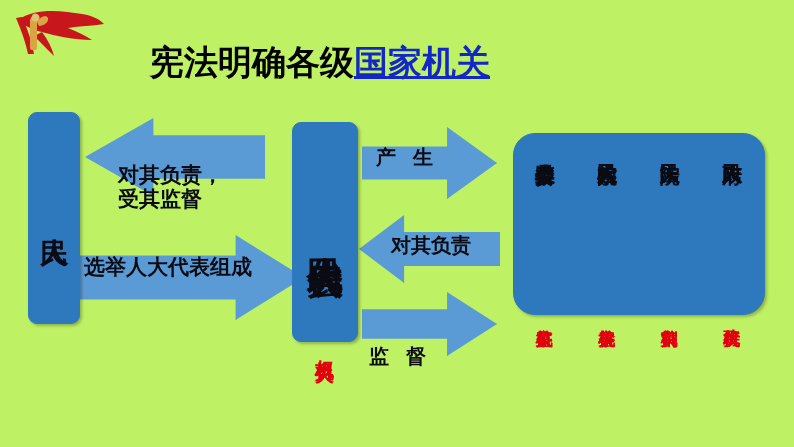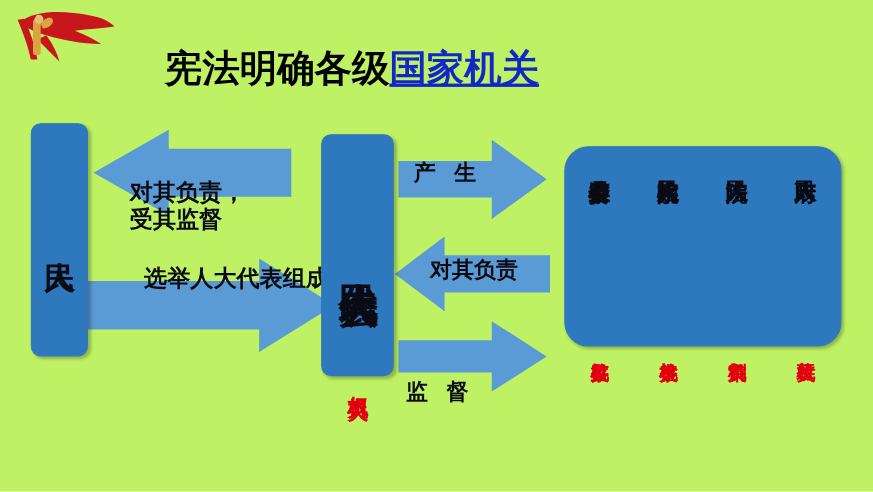--- a/index.html
+++ b/index.html
@@ -184,25 +184,24 @@
   
   .a2 {
     left: 76px;
     top: 235px;
     width: 228px;
     height: 85px;
     clip-path: polygon(0% 24%, 70% 24%, 70% 0%, 100% 50%, 70% 100%, 70% 76%, 0% 76%);
   }
   .a2-label {
     left: 82px;
-    top: 241px;
+    top: 255px;
     width: 170px;
     font-size: 21px;
-    text-align: center;
-    padding-left: 48px;
+    text-align: right;
   }
 
   
   .a3 {
     left: 362px;
     top: 127px;
     width: 135px;
     height: 72px;
     clip-path: polygon(0% 27%, 63% 27%, 63% 0%, 100% 50%, 63% 100%, 63% 73%, 0% 73%);
   }

